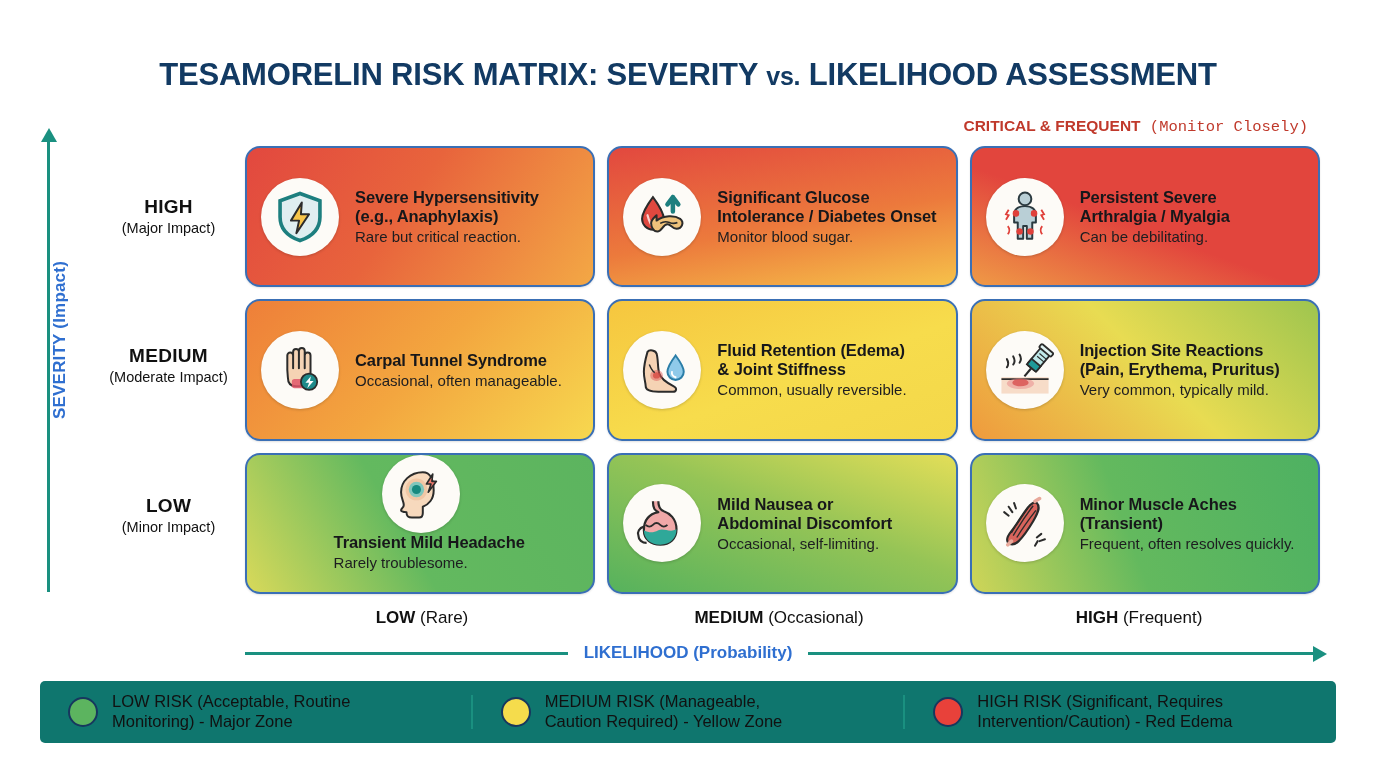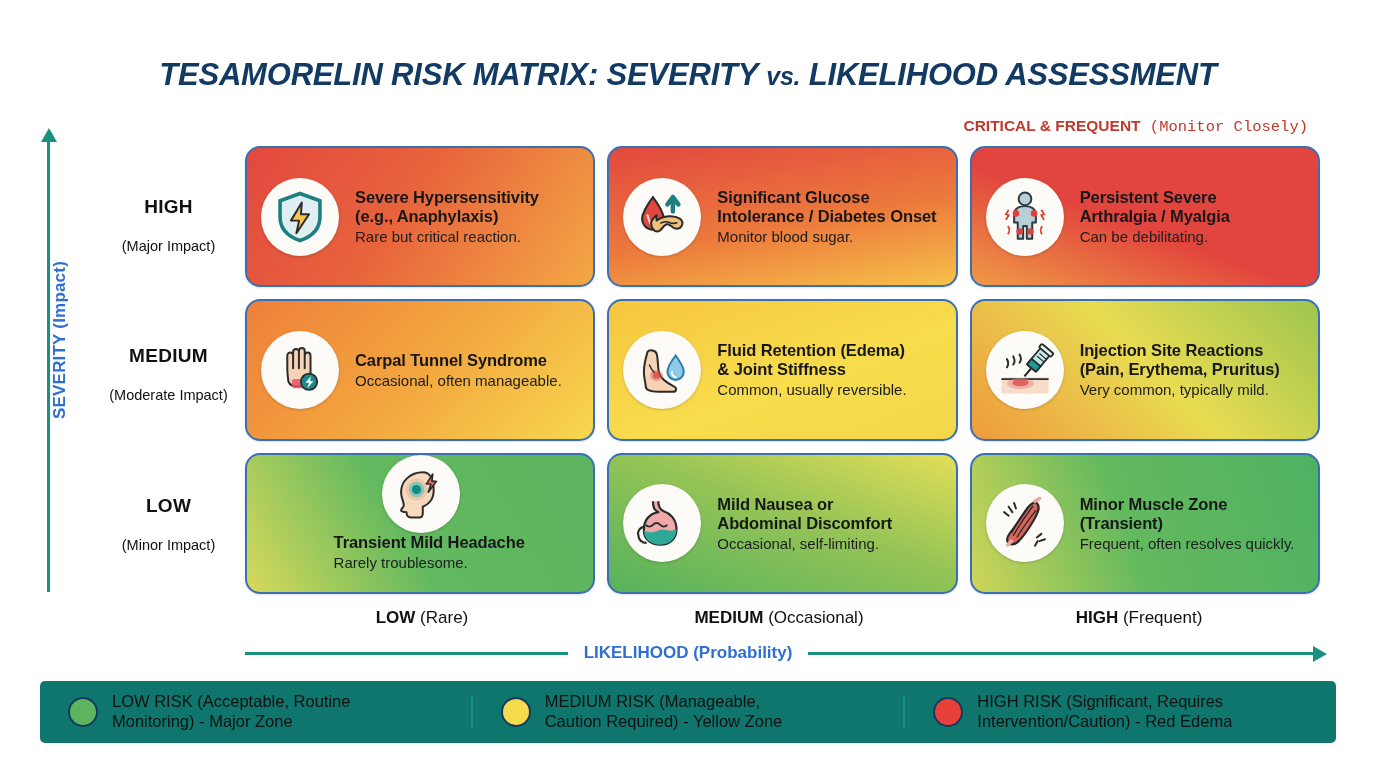--- a/index.html
+++ b/index.html
@@ -10,21 +10,20 @@
     overflow: hidden;
   }
   .page { position: relative; width: 1376px; height: 768px; }
 
   
   .title {
     position: absolute; top: 57px; left: 0; width: 1376px;
     text-align: center;
     font-size: 31px; font-weight: bold; letter-spacing: -0.2px;
     color: #123a63;
-    font-style: italic;
   }
   .title .vs { font-size: 25px; }
 
   
   .critical-note {
     position: absolute; top: 117px; right: 68px;
     font-size: 15.5px; color: #c0392b; white-space: nowrap;
   }
   .critical-note .strong { font-weight: bold; }
   .critical-note .paren { font-weight: normal; font-family: Liberation Mono, monospace; }
@@ -46,21 +45,21 @@
     font-size: 17px; font-weight: bold; color: #2f6fd0;
     letter-spacing: 0.2px;
   }
 
   
   .row-label {
     position: absolute; left: 96px; width: 145px; text-align: center;
     color: #111;
   }
   .row-label .lvl { font-size: 19px; font-weight: bold; letter-spacing: 0.3px; }
-  .row-label .sub { font-size: 14.5px; margin-top: 20px; }
+  .row-label .sub { font-size: 14.5px; margin-top: 2px; }
   .row-label.r0 { top: 196px; }
   .row-label.r1 { top: 345px; }
   .row-label.r2 { top: 495px; }
 
   
   .grid {
     position: absolute; left: 245px; top: 146px;
     width: 1075px; height: 448px;
     display: grid;
     grid-template-columns: repeat(3, 1fr);
@@ -342,21 +341,21 @@
             <path d="M14 14 l4 6"></path>
               <path d="M9 20 l5 4"></path>
               <path d="M20 10 l2 6"></path>
             <path d="M50 44 l-5 4"></path>
               <path d="M54 50 l-6 2"></path>
               <path d="M46 52 l-3 5"></path>
           </g>
         </svg>
       </div>
       <div class="cell-text">
-        <div class="cell-title">Minor Muscle Zone</div>
+        <div class="cell-title">Minor Muscle Aches</div>
         <div class="cell-title">(Transient)</div>
         <div class="cell-desc">Frequent, often resolves quickly.</div>
       </div>
     </div>
 
   </div>
 
   <div class="col-label k0">
     <span class="lvl">LOW</span><span> (Rare)</span>
   </div>

